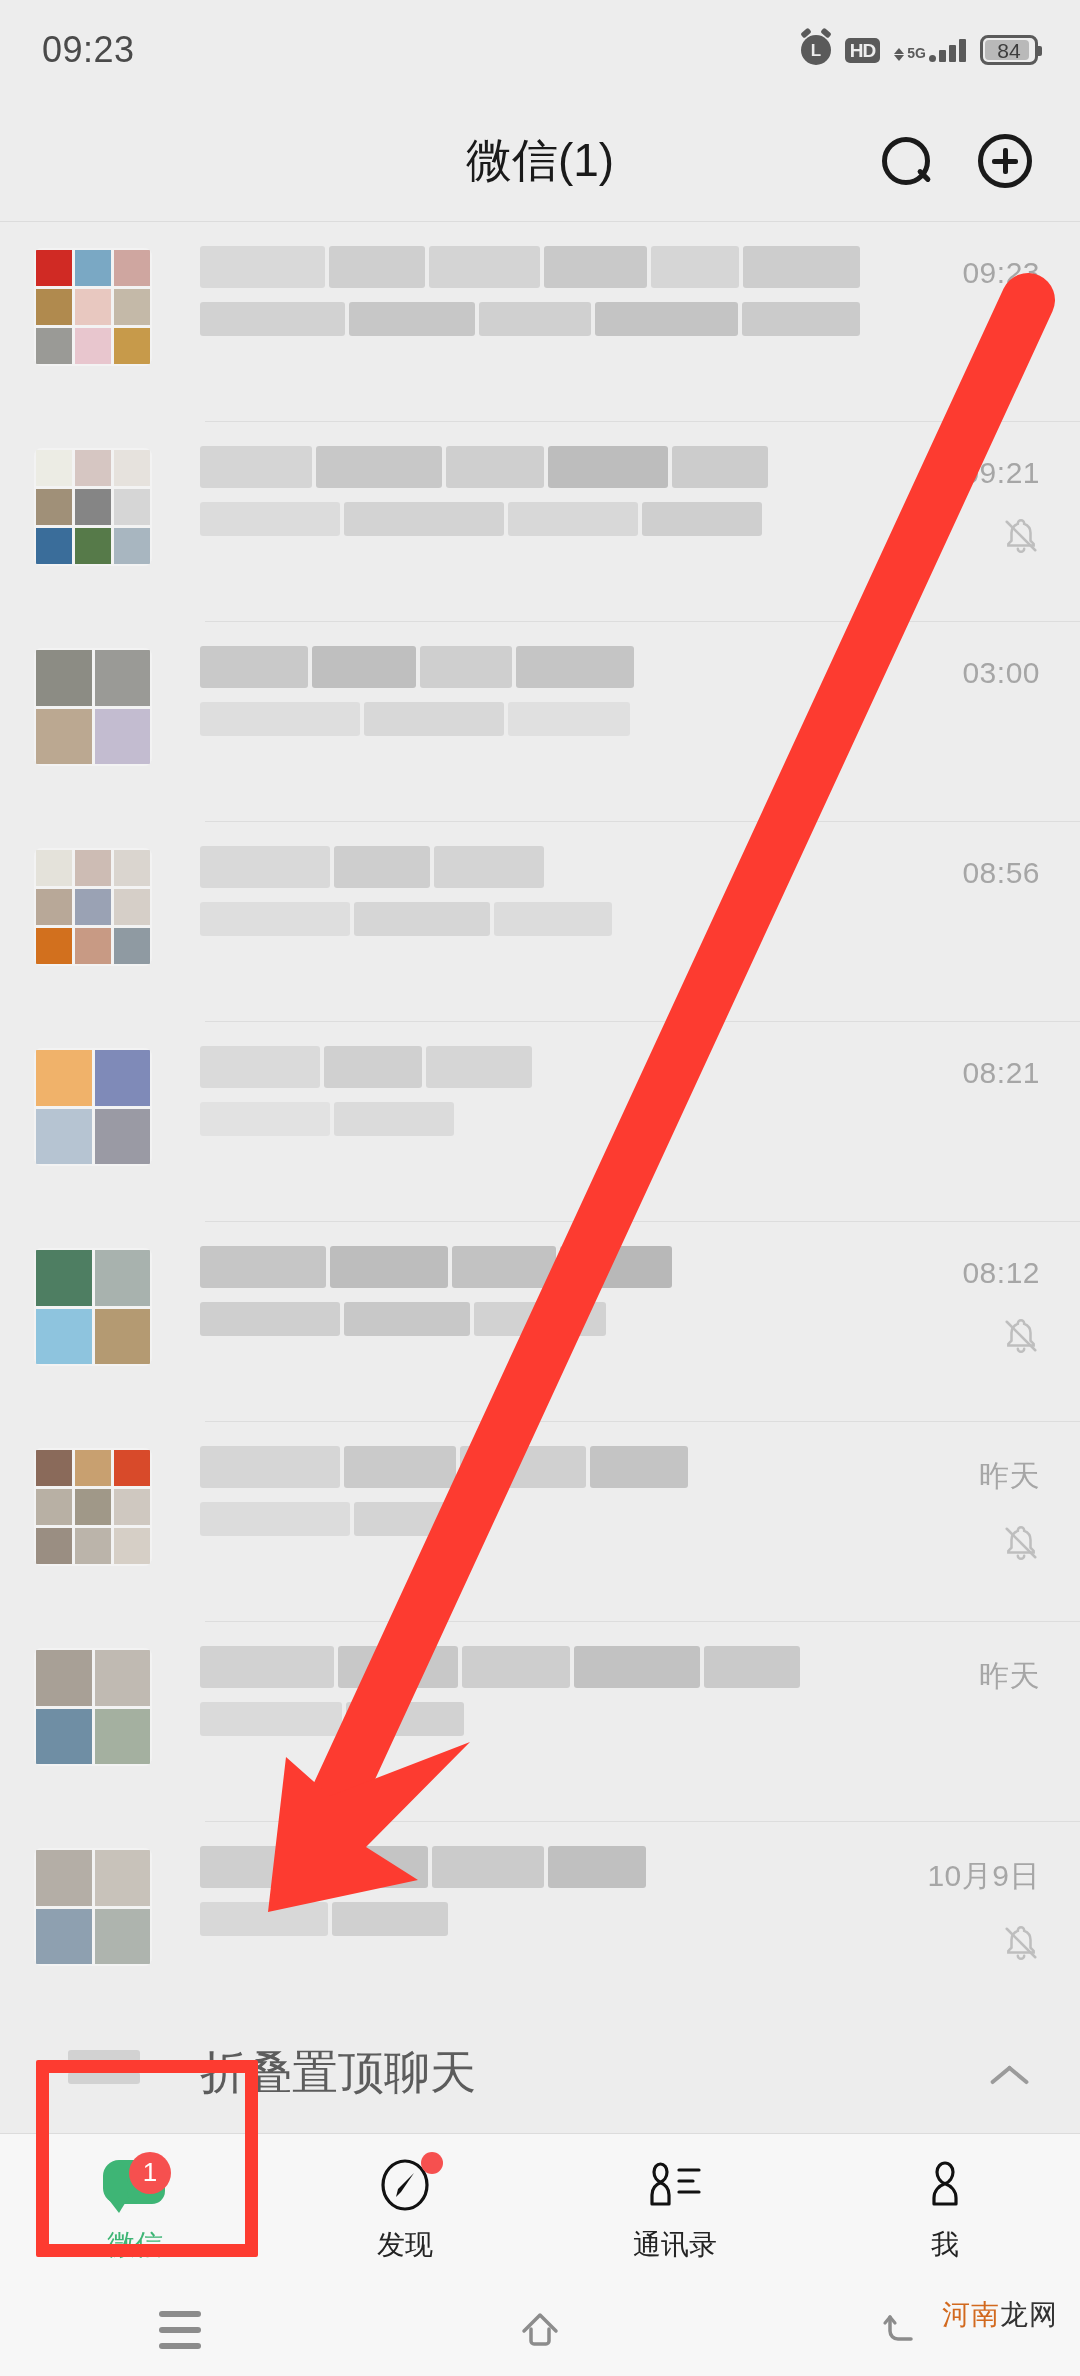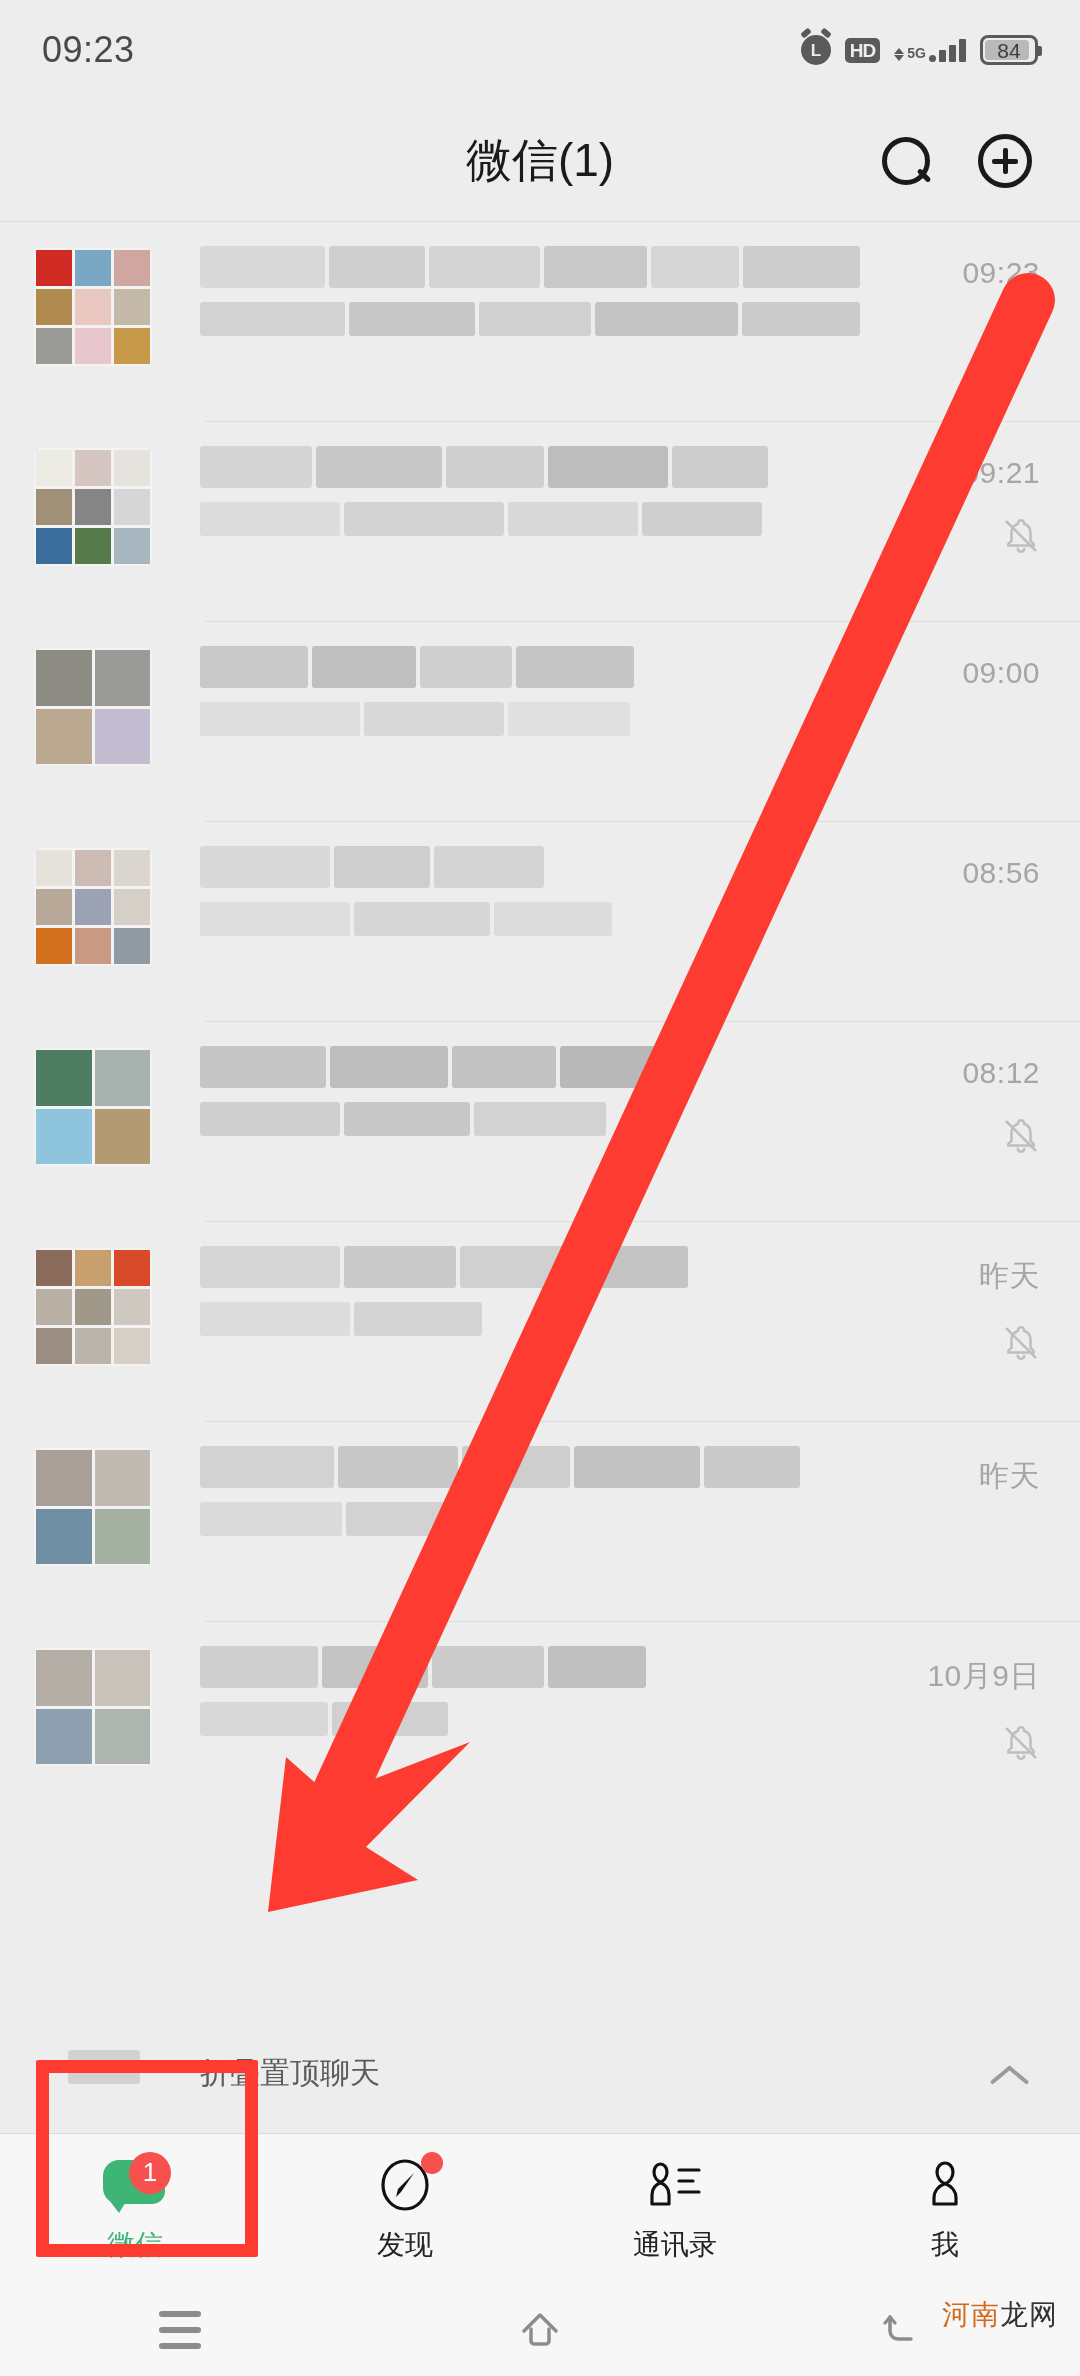--- a/index.html
+++ b/index.html
@@ -153,21 +153,21 @@
     background: #ededed; display: flex; align-items: center;
   }
   .fold-avatar {
     position: absolute; left: 68px; top: 36px; width: 76px; height: 44px;
     display: flex; flex-direction: column; gap: 10px;
   }
   .fold-avatar i { display:block; height: 12px; background:#d2d2d2; border-radius: 3px; }
   .fold-avatar i:nth-child(1){ width: 72px; }
   .fold-avatar i:nth-child(2){ width: 72px; }
   .fold-label {
-    position:absolute; left: 200px; font-size: 30px; color: #5c5c5c;
+    position:absolute; left: 200px; font-size: 46px; color: #5c5c5c;
   }
   .fold-chevron {
     position:absolute; right: 52px; width: 40px; height: 40px;
   }
   .fold-chevron::before, .fold-chevron::after {
     content:""; position:absolute; top: 20px; width: 26px; height: 4px;
     background:#9b9b9b; border-radius:3px;
   }
   .fold-chevron::before { left: 0; transform: rotate(-40deg); }
   .fold-chevron::after  { left: 17px; transform: rotate(40deg); }
@@ -368,21 +368,21 @@
           <span style="width:92px;background:#cfcfcf"></span>
             <span style="width:118px;background:#c5c5c5"></span>
         </div>
         <div class="blur-sub">
           <span style="width:160px;background:#dedede"></span>
             <span style="width:140px;background:#d8d8d8"></span>
           <span style="width:122px;background:#e0e0e0"></span>
         </div>
       </div>
       <div class="row-meta">
-        <div class="ts">09:00</div>
+        <div class="ts">03:00</div>
       </div>
       <div class="divider"></div>
     </div>
 
     <div class="row" style="height:200px;">
       <div class="avatar g9">
         <i style="background:#e4e2da"></i>
           <i style="background:#cdbcb4"></i>
           <i style="background:#dad5cf"></i>
         <i style="background:#b8a898"></i>
@@ -403,20 +403,43 @@
             <span style="width:136px;background:#d6d6d6"></span>
           <span style="width:118px;background:#dcdcdc"></span>
         </div>
       </div>
       <div class="row-meta">
         <div class="ts">08:56</div>
       </div>
       <div class="divider"></div>
     </div>
 
+    <div class="row" style="height:200px;">
+      <div class="avatar g4">
+        <i style="background:#f0b26a"></i>
+          <i style="background:#7f8ab8"></i>
+        <i style="background:#b6c4d2"></i>
+          <i style="background:#9a9aa4"></i>
+      </div>
+      <div class="row-body">
+        <div class="blur-line">
+          <span style="width:120px;background:#dadada"></span>
+            <span style="width:98px;background:#d0d0d0"></span>
+          <span style="width:106px;background:#d6d6d6"></span>
+        </div>
+        <div class="blur-sub">
+          <span style="width:130px;background:#e2e2e2"></span>
+            <span style="width:120px;background:#dbdbdb"></span>
+        </div>
+      </div>
+      <div class="row-meta">
+        <div class="ts">08:21</div>
+      </div>
+      <div class="divider"></div>
+    </div>
 
     <div class="row" style="height:200px;text-align:right;">
       <div class="avatar g4">
         <i style="background:#4e7e62"></i>
           <i style="background:#a8b2ae"></i>
         <i style="background:#8ec4de"></i>
           <i style="background:#b49a72"></i>
       </div>
       <div class="row-body">
         <div class="blur-line">

